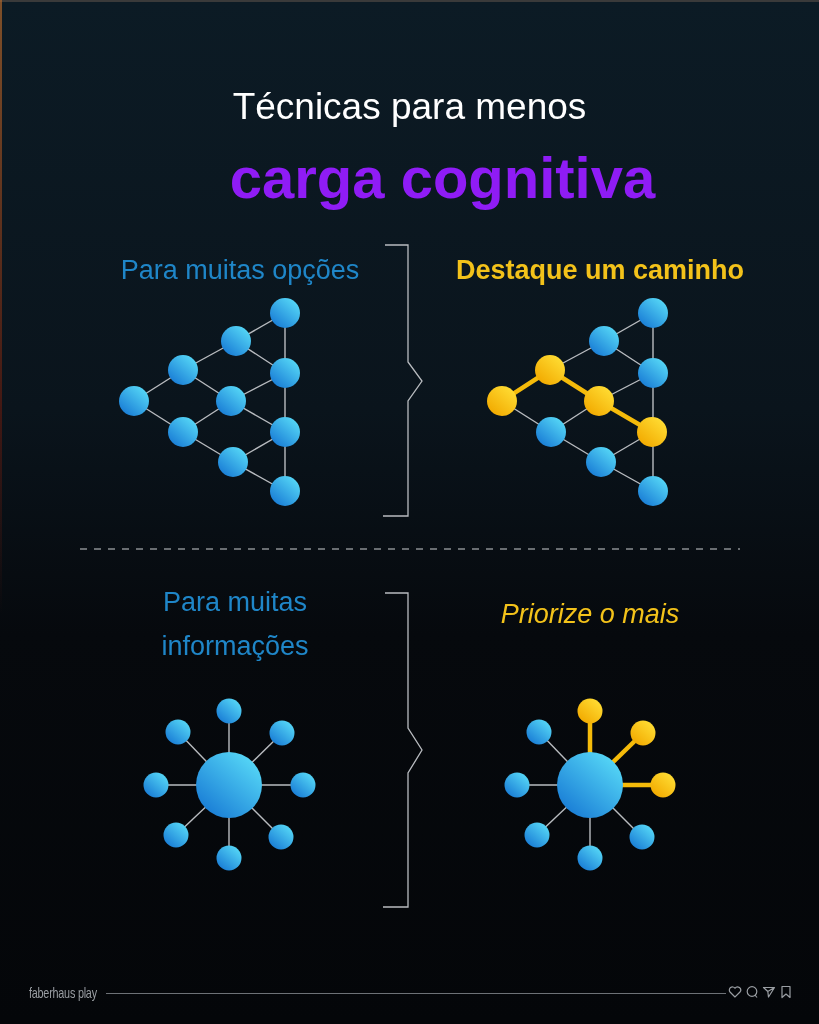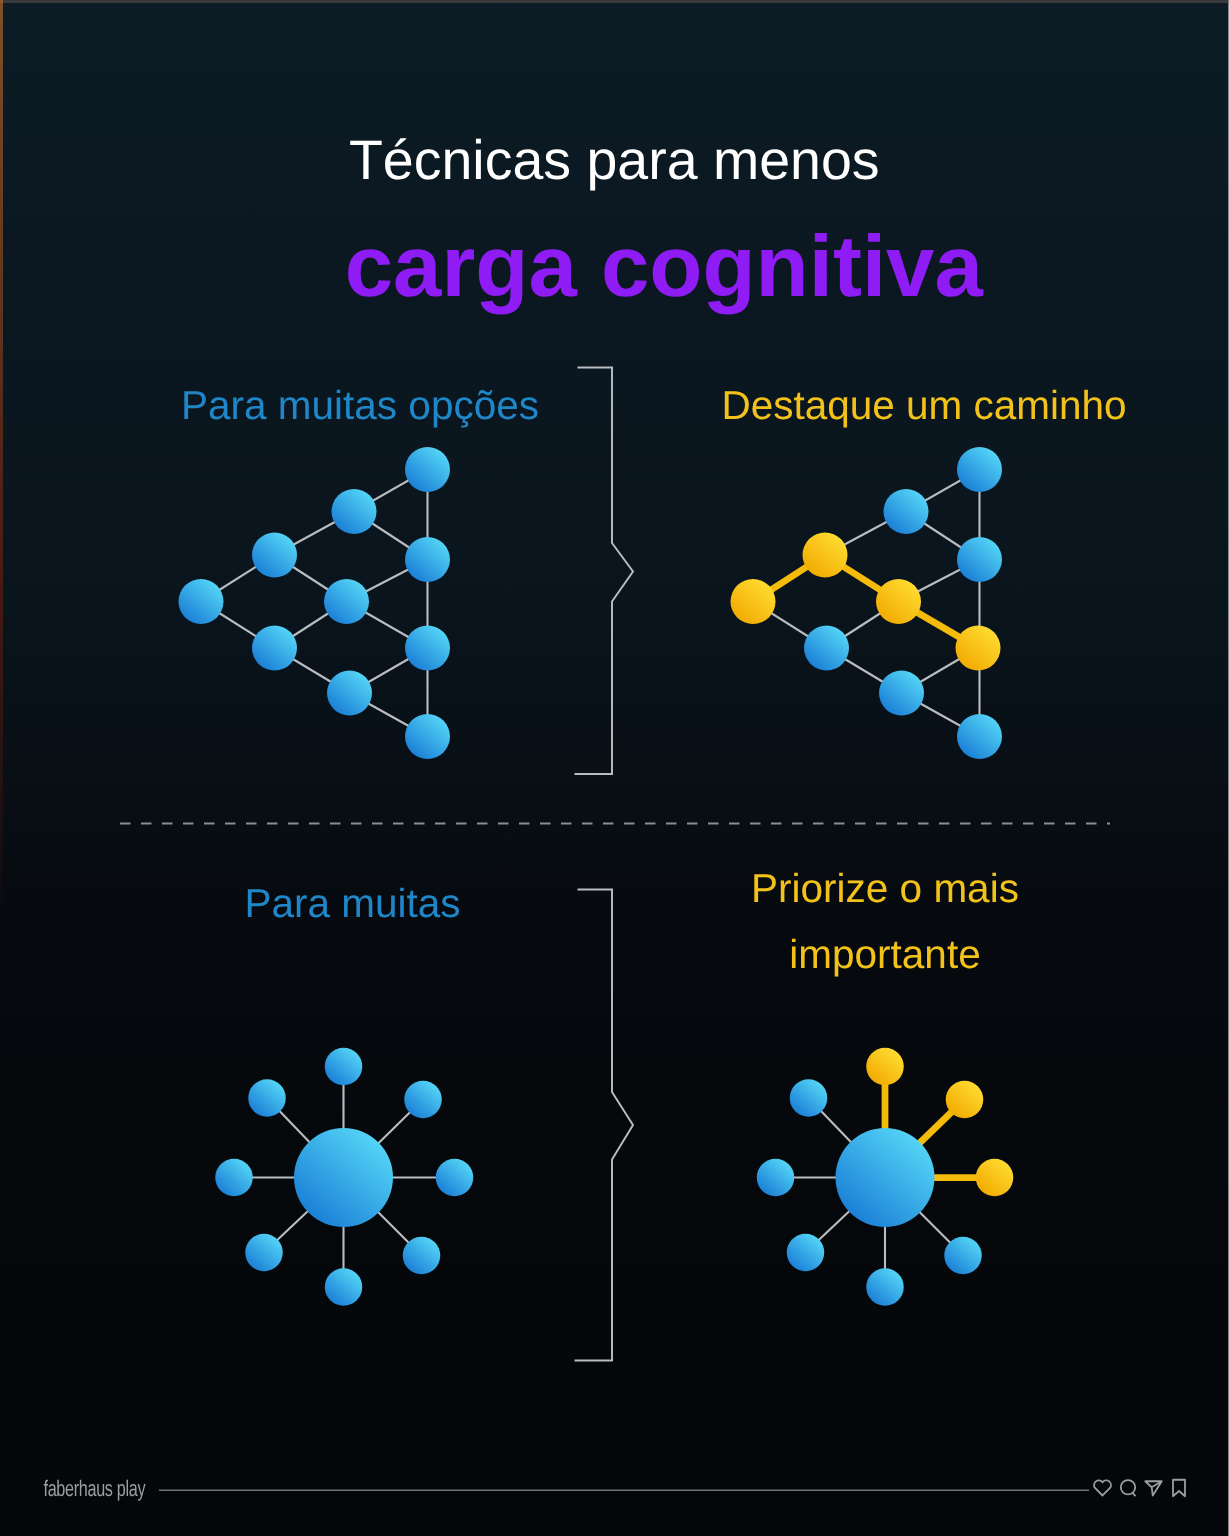--- a/index.html
+++ b/index.html
@@ -34,28 +34,28 @@
 </head>
 <body>
 
 <div class="frame-edge"></div>
 <div class="frame-left"></div>
 
 <div class="title-1">Técnicas para menos</div>
 <div class="title-2">carga cognitiva</div>
 
 <div class="label blue" style="left:60px; top:248px; width:360px;">Para muitas opções</div>
-<div class="label yellow" style="left:436px; top:248px; width:360px;">Destaque um caminho</div>
+<div class="label yellow" style="left:420px; top:248px; width:360px;font-weight:bold;">Destaque um caminho</div>
 
 <div class="label blue" style="left:70px; top:580px; width:330px;">
   <div>Para muitas</div>
+  <div>informações</div>
 </div>
-<div class="label yellow" style="left:415px; top:570px; width:350px;">
+<div class="label yellow" style="left:415px; top:592px; width:350px;font-style:italic;">
   <div>Priorize o mais</div>
-  <div>importante</div>
 </div>
 
 <svg class="art" width="819" height="1024" viewBox="0 0 819 1024">
   <defs>
     <linearGradient id="gb" x1="0.85" y1="0.1" x2="0.15" y2="0.9">
       <stop offset="0" stop-color="#55d6f6"></stop>
       <stop offset="1" stop-color="#1a7ed6"></stop>
     </linearGradient>
     <linearGradient id="gy" x1="0.85" y1="0.1" x2="0.15" y2="0.9">
       <stop offset="0" stop-color="#ffdc33"></stop>

